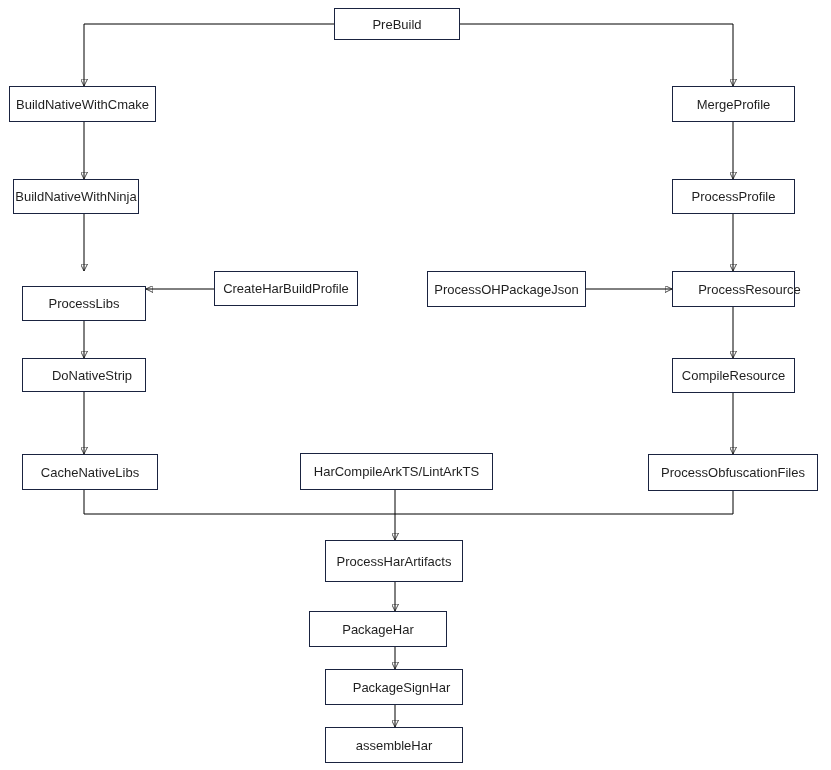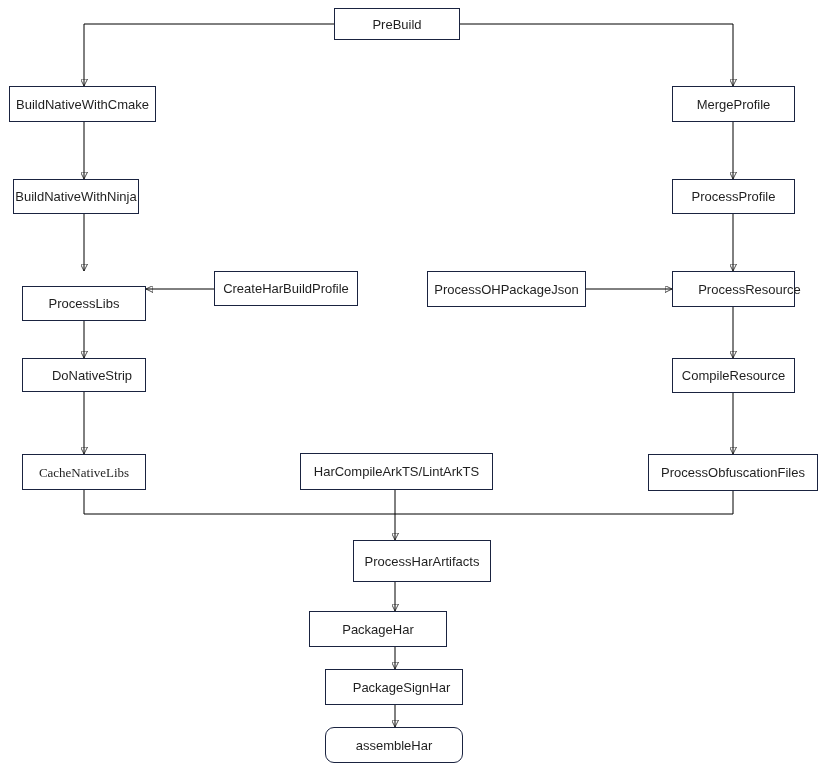--- a/index.html
+++ b/index.html
@@ -72,26 +72,26 @@
     <path d="M 395 647 L 395 669" marker-end="url(#arrow)"></path>
     <path d="M 395 705 L 395 727" marker-end="url(#arrow)"></path>
   </svg>
 
   <div class="node" style="left:334px; top:8px;   width:126px; height:32px;">PreBuild</div>
   <div class="node" style="left:9px;   top:86px;  width:147px; height:36px;">BuildNativeWithCmake</div>
   <div class="node" style="left:13px;  top:179px; width:126px; height:35px;">BuildNativeWithNinja</div>
   <div class="node" style="left:22px;  top:286px; width:124px; height:35px;">ProcessLibs</div>
   <div class="node" style="left:214px; top:271px; width:144px; height:35px;">CreateHarBuildProfile</div>
   <div class="node" style="left:22px;  top:358px; width:124px; height:34px;padding-left:16px;">DoNativeStrip</div>
-  <div class="node" style="left:22px;  top:454px; width:124px; height:36px;font-family:Liberation Serif, serif;">CacheNativeLibs</div>
+  <div class="node" style="left:22px;  top:454px; width:136px; height:36px;">CacheNativeLibs</div>
   <div class="node" style="left:300px; top:453px; width:193px; height:37px;">HarCompileArkTS/LintArkTS</div>
   <div class="node" style="left:427px; top:271px; width:159px; height:36px;">ProcessOHPackageJson</div>
   <div class="node" style="left:672px; top:86px;  width:123px; height:36px;">MergeProfile</div>
   <div class="node" style="left:672px; top:179px; width:123px; height:35px;">ProcessProfile</div>
   <div class="node" style="left:672px; top:271px; width:123px; height:36px;padding-left:32px;">ProcessResource</div>
   <div class="node" style="left:672px; top:358px; width:123px; height:35px;">CompileResource</div>
   <div class="node" style="left:648px; top:454px; width:170px; height:37px;">ProcessObfuscationFiles</div>
-  <div class="node" style="left:325px; top:540px; width:138px; height:42px;margin-left:28px;">ProcessHarArtifacts</div>
+  <div class="node" style="left:325px; top:540px; width:138px; height:42px;">ProcessHarArtifacts</div>
   <div class="node" style="left:309px; top:611px; width:138px; height:36px;">PackageHar</div>
   <div class="node" style="left:325px; top:669px; width:138px; height:36px;padding-left:15px;">PackageSignHar</div>
-  <div class="node" style="left:325px; top:727px; width:138px; height:36px;border-radius:9px;">assembleHar</div>
+  <div class="node" style="left:325px; top:727px; width:138px; height:36px;">assembleHar</div>
 
 </div>
 
 </body></html>

